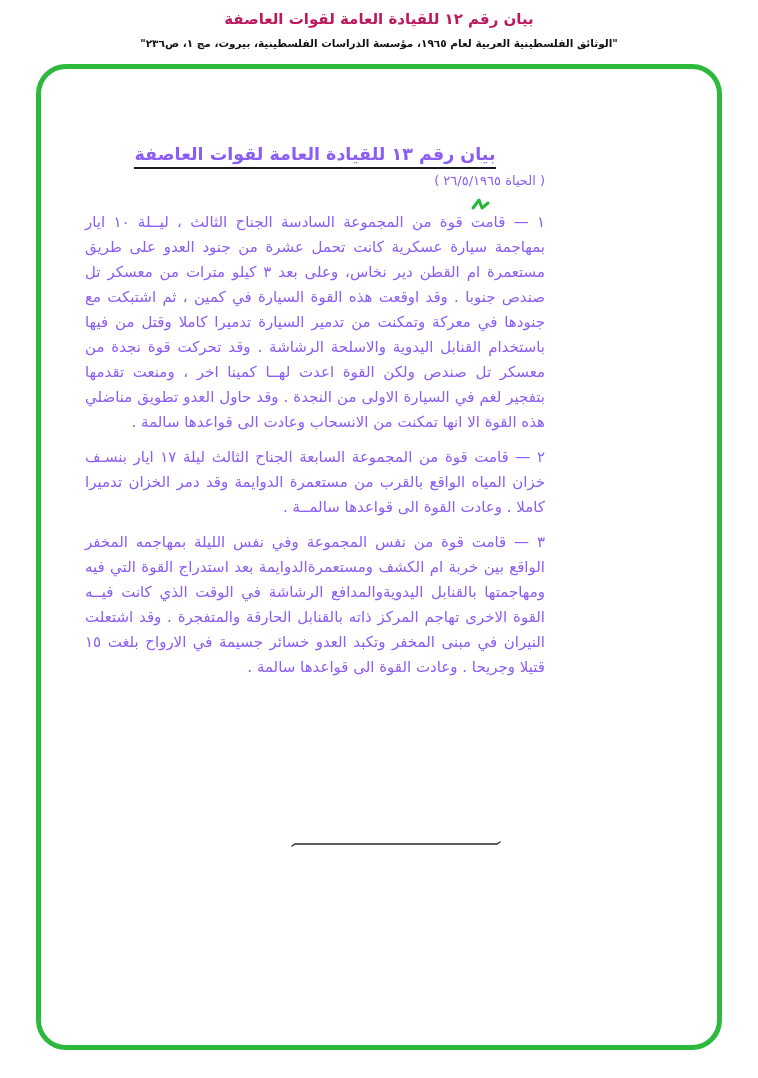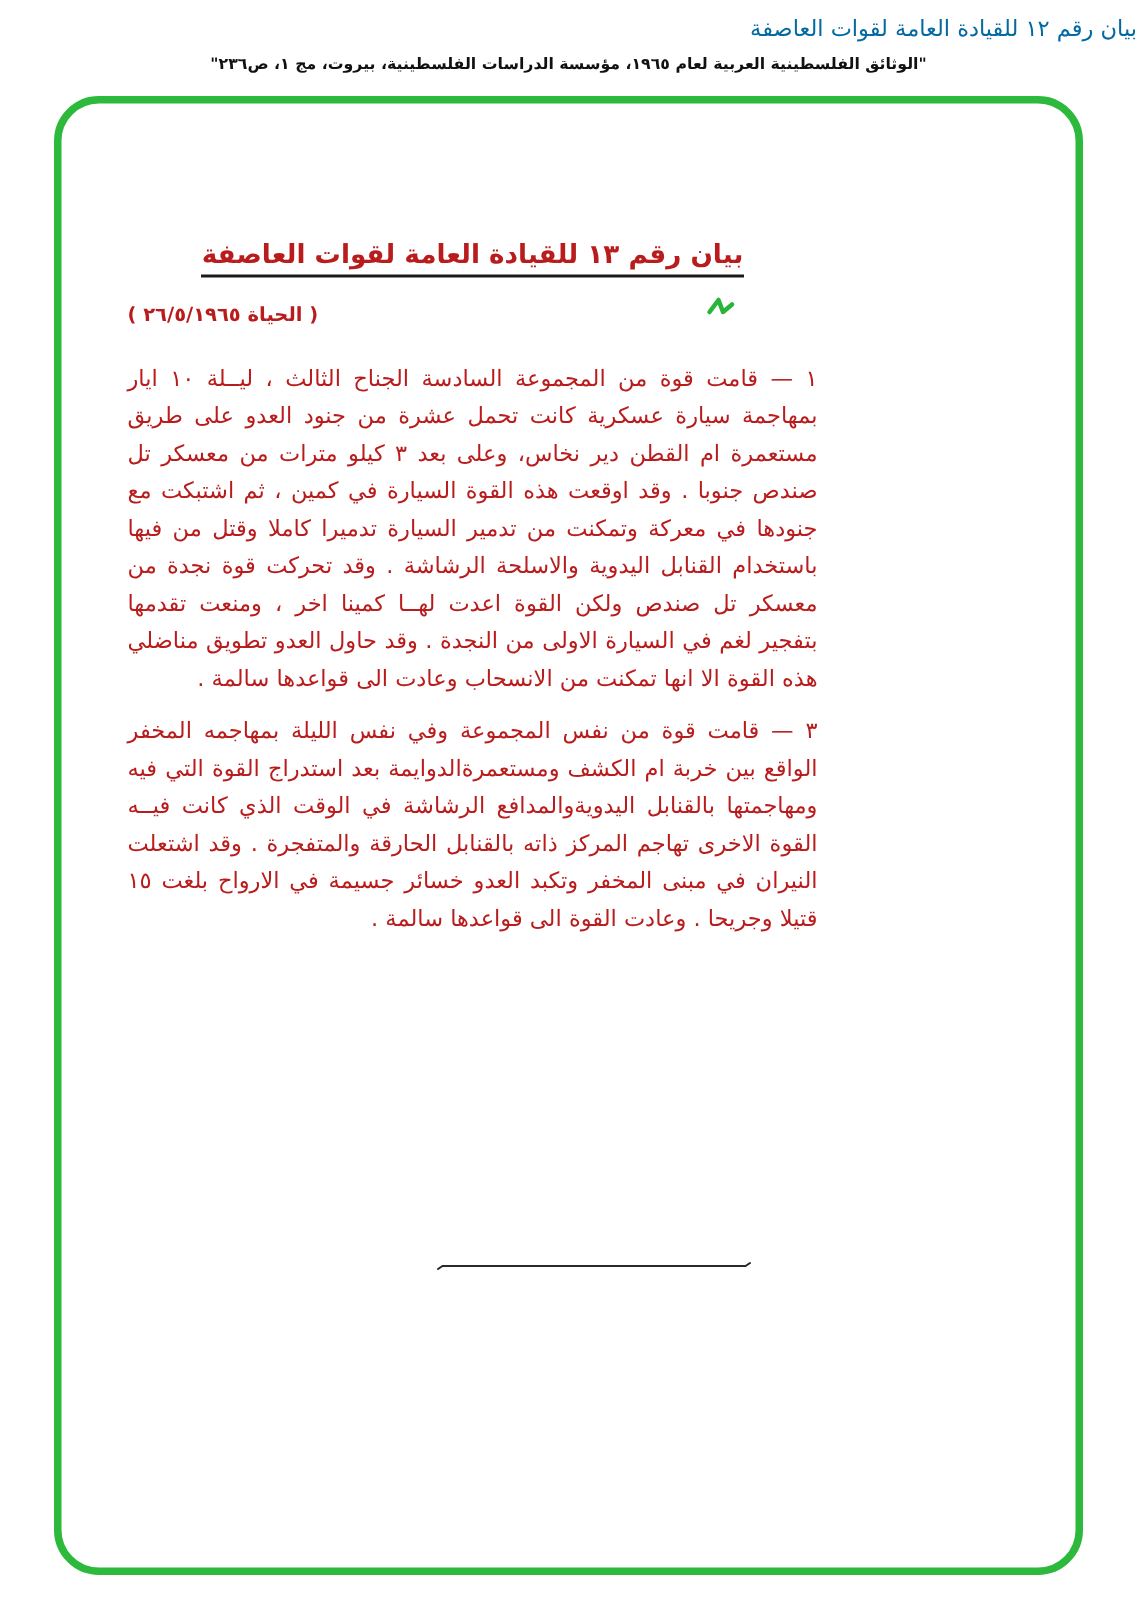--- a/index.html
+++ b/index.html
@@ -9,45 +9,45 @@
     font-family:"DejaVu Sans", sans-serif;
     color:#1c1c1c;
     overflow:hidden;
   }
 
   
   .page-header {
     position:absolute; top:10px; left:0; width:758px;
     text-align:center; direction:rtl;
   }
-  .header-title { font-size:15px; font-weight:400; color:#0369a1;text-align:right; }
+  .header-title { font-size:15px; font-weight:700; color:#be185d; }
   .header-source { font-size:10.5px; font-weight:700; margin-top:9px; color:#111; }
 
   
   .doc-border {
     position:absolute; left:36px; top:64px;
     width:686px; height:986px;
     border:5px solid #2db93c;
     border-radius:30px;
     background:transparent;
   }
 
   
   .doc-content {
-    position:absolute; left:85px; top:160px; width:460px;
-    direction:rtl; color:#b91c1c;
+    position:absolute; left:85px; top:144px; width:460px;
+    direction:rtl; color:#8b5cf6;
   }
   .doc-title { text-align:center; font-weight:700; font-size:17.5px; }
   .doc-title .underlined {
     display:inline-block;
     border-bottom:2px solid #1a1a1a;
     padding-bottom:3px;
   }
   .doc-dateline {
-    text-align:left; font-size:13px; font-weight:700; margin-top:18px;
+    text-align:right; font-size:13px; font-weight:400; margin-top:4px;
   }
   .doc-paragraphs { margin-top:22px; }
   .doc-paragraphs p {
     font-size:15px;
     line-height:25px;
     text-align:justify;
     margin-bottom:10px;
   }
 
   
@@ -70,20 +70,21 @@
 
   <main class="doc-content">
     <h1 class="doc-title">
       <span class="underlined">بيان رقم ١٣ للقيادة العامة لقوات العاصفة</span>
     </h1>
 
     <div class="doc-dateline">( الحياة ٢٦/٥/١٩٦٥ )</div>
 
     <div class="doc-paragraphs">
       <p>١ —  قامت قوة من المجموعة السادسة الجناح الثالث ، ليــلة ١٠ ايار بمهاجمة سيارة عسكرية كانت تحمل عشرة من جنود العدو على طريق مستعمرة ام القطن دير نخاس، وعلى بعد ٣ كيلو مترات من معسكر تل صندص جنوبا . وقد اوقعت هذه القوة السيارة في كمين ، ثم اشتبكت مع جنودها في معركة وتمكنت من تدمير السيارة تدميرا كاملا وقتل من فيها باستخدام القنابل اليدوية والاسلحة الرشاشة . وقد تحركت قوة نجدة من معسكر تل صندص ولكن القوة اعدت لهــا كمينا اخر ، ومنعت تقدمها بتفجير لغم في السيارة الاولى من النجدة . وقد حاول العدو تطويق مناضلي هذه القوة الا انها تمكنت من الانسحاب وعادت الى قواعدها سالمة .</p>
+      <p>٢ —  قامت قوة من المجموعة السابعة الجناح الثالث ليلة ١٧ ايار بنسـف خزان المياه الواقع بالقرب من مستعمرة الدوايمة وقد دمر الخزان تدميرا كاملا . وعادت القوة الى قواعدها سالمــة .</p>
       <p>٣ —  قامت قوة من نفس المجموعة وفي نفس الليلة بمهاجمه المخفر الواقع بين خربة ام الكشف ومستعمرةالدوايمة بعد استدراج القوة التي فيه ومهاجمتها بالقنابل اليدويةوالمدافع الرشاشة في الوقت الذي كانت فيــه القوة الاخرى تهاجم المركز ذاته بالقنابل الحارقة والمتفجرة . وقد اشتعلت النيران في مبنى المخفر وتكبد العدو خسائر جسيمة في الارواح بلغت ١٥ قتيلا وجريحا . وعادت القوة الى قواعدها سالمة .</p>
     </div>
   </main>
 
   <svg class="green-mark" width="22" height="18" viewBox="0 0 22 18" aria-hidden="true">
     <path d="M3 12 L9 4 L12 12 L18 7" fill="none" stroke="#28b53a" stroke-width="3" stroke-linecap="round" stroke-linejoin="round"></path>
   </svg>
 
   <svg class="divider" width="214" height="10" viewBox="0 0 214 10" aria-hidden="true">
     <path d="M3 6 L6 4 L208 4 L211 2" fill="none" stroke="#2a2a2a" stroke-width="1.4" stroke-linecap="round"></path>

